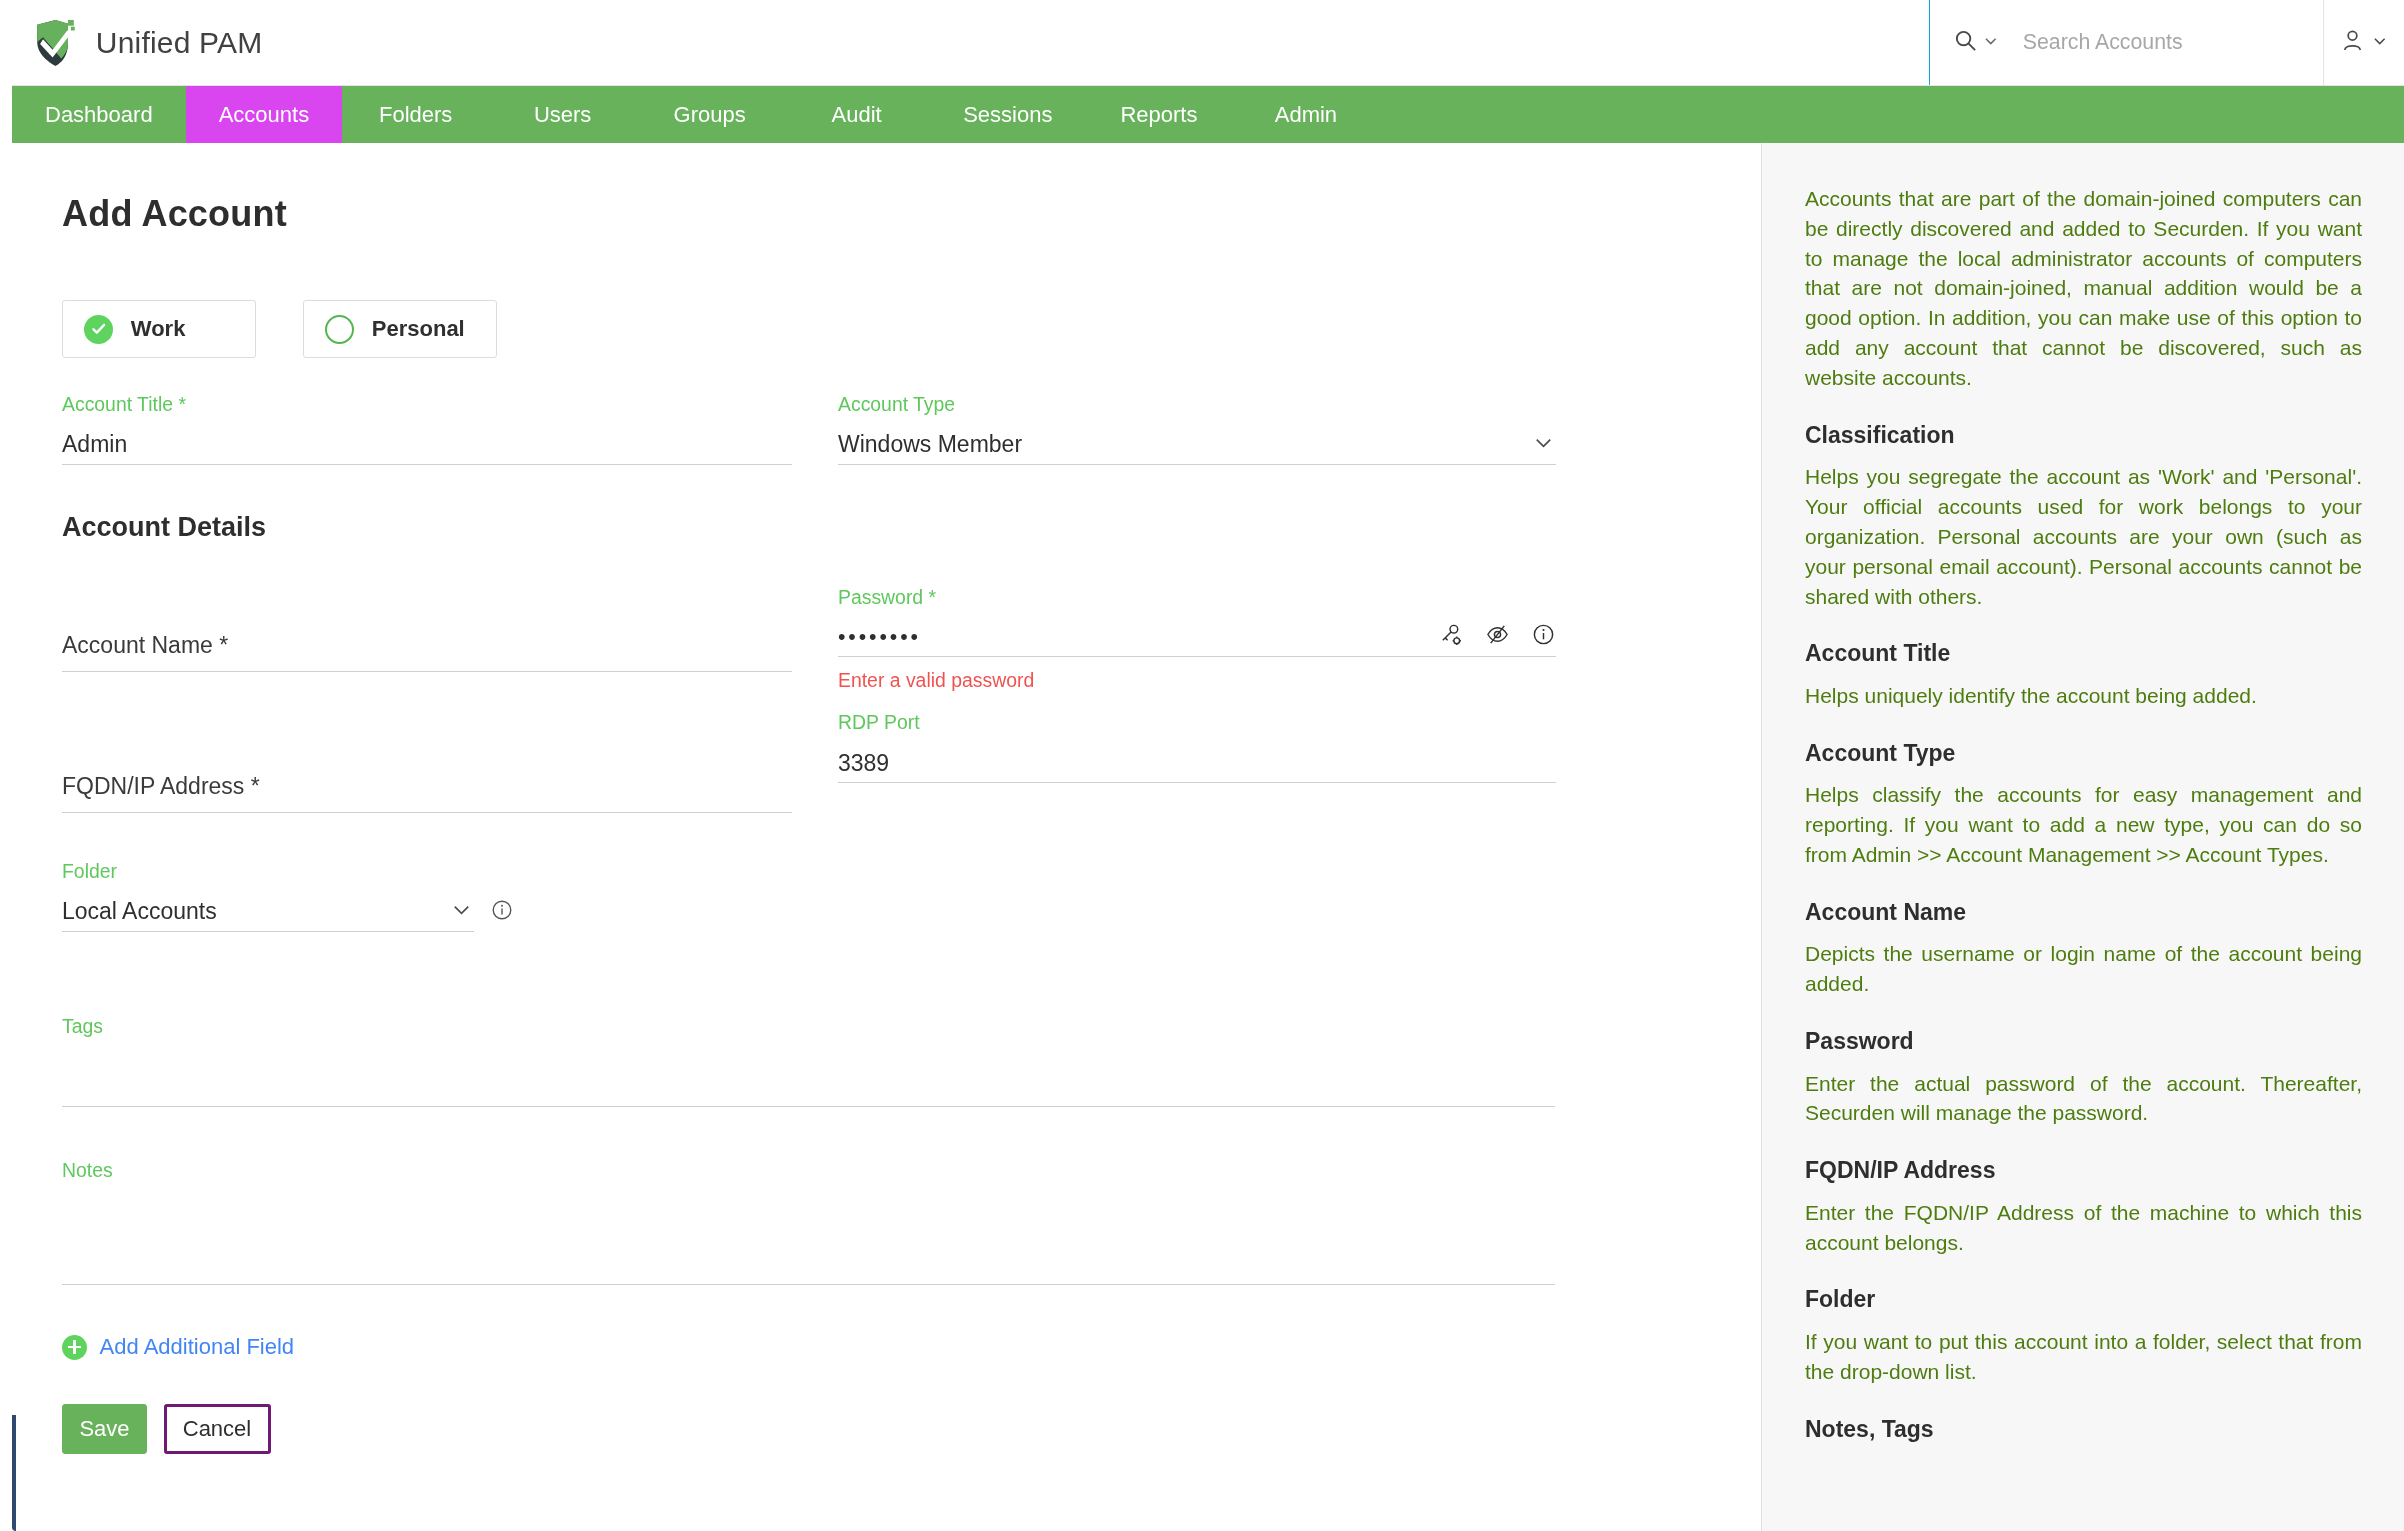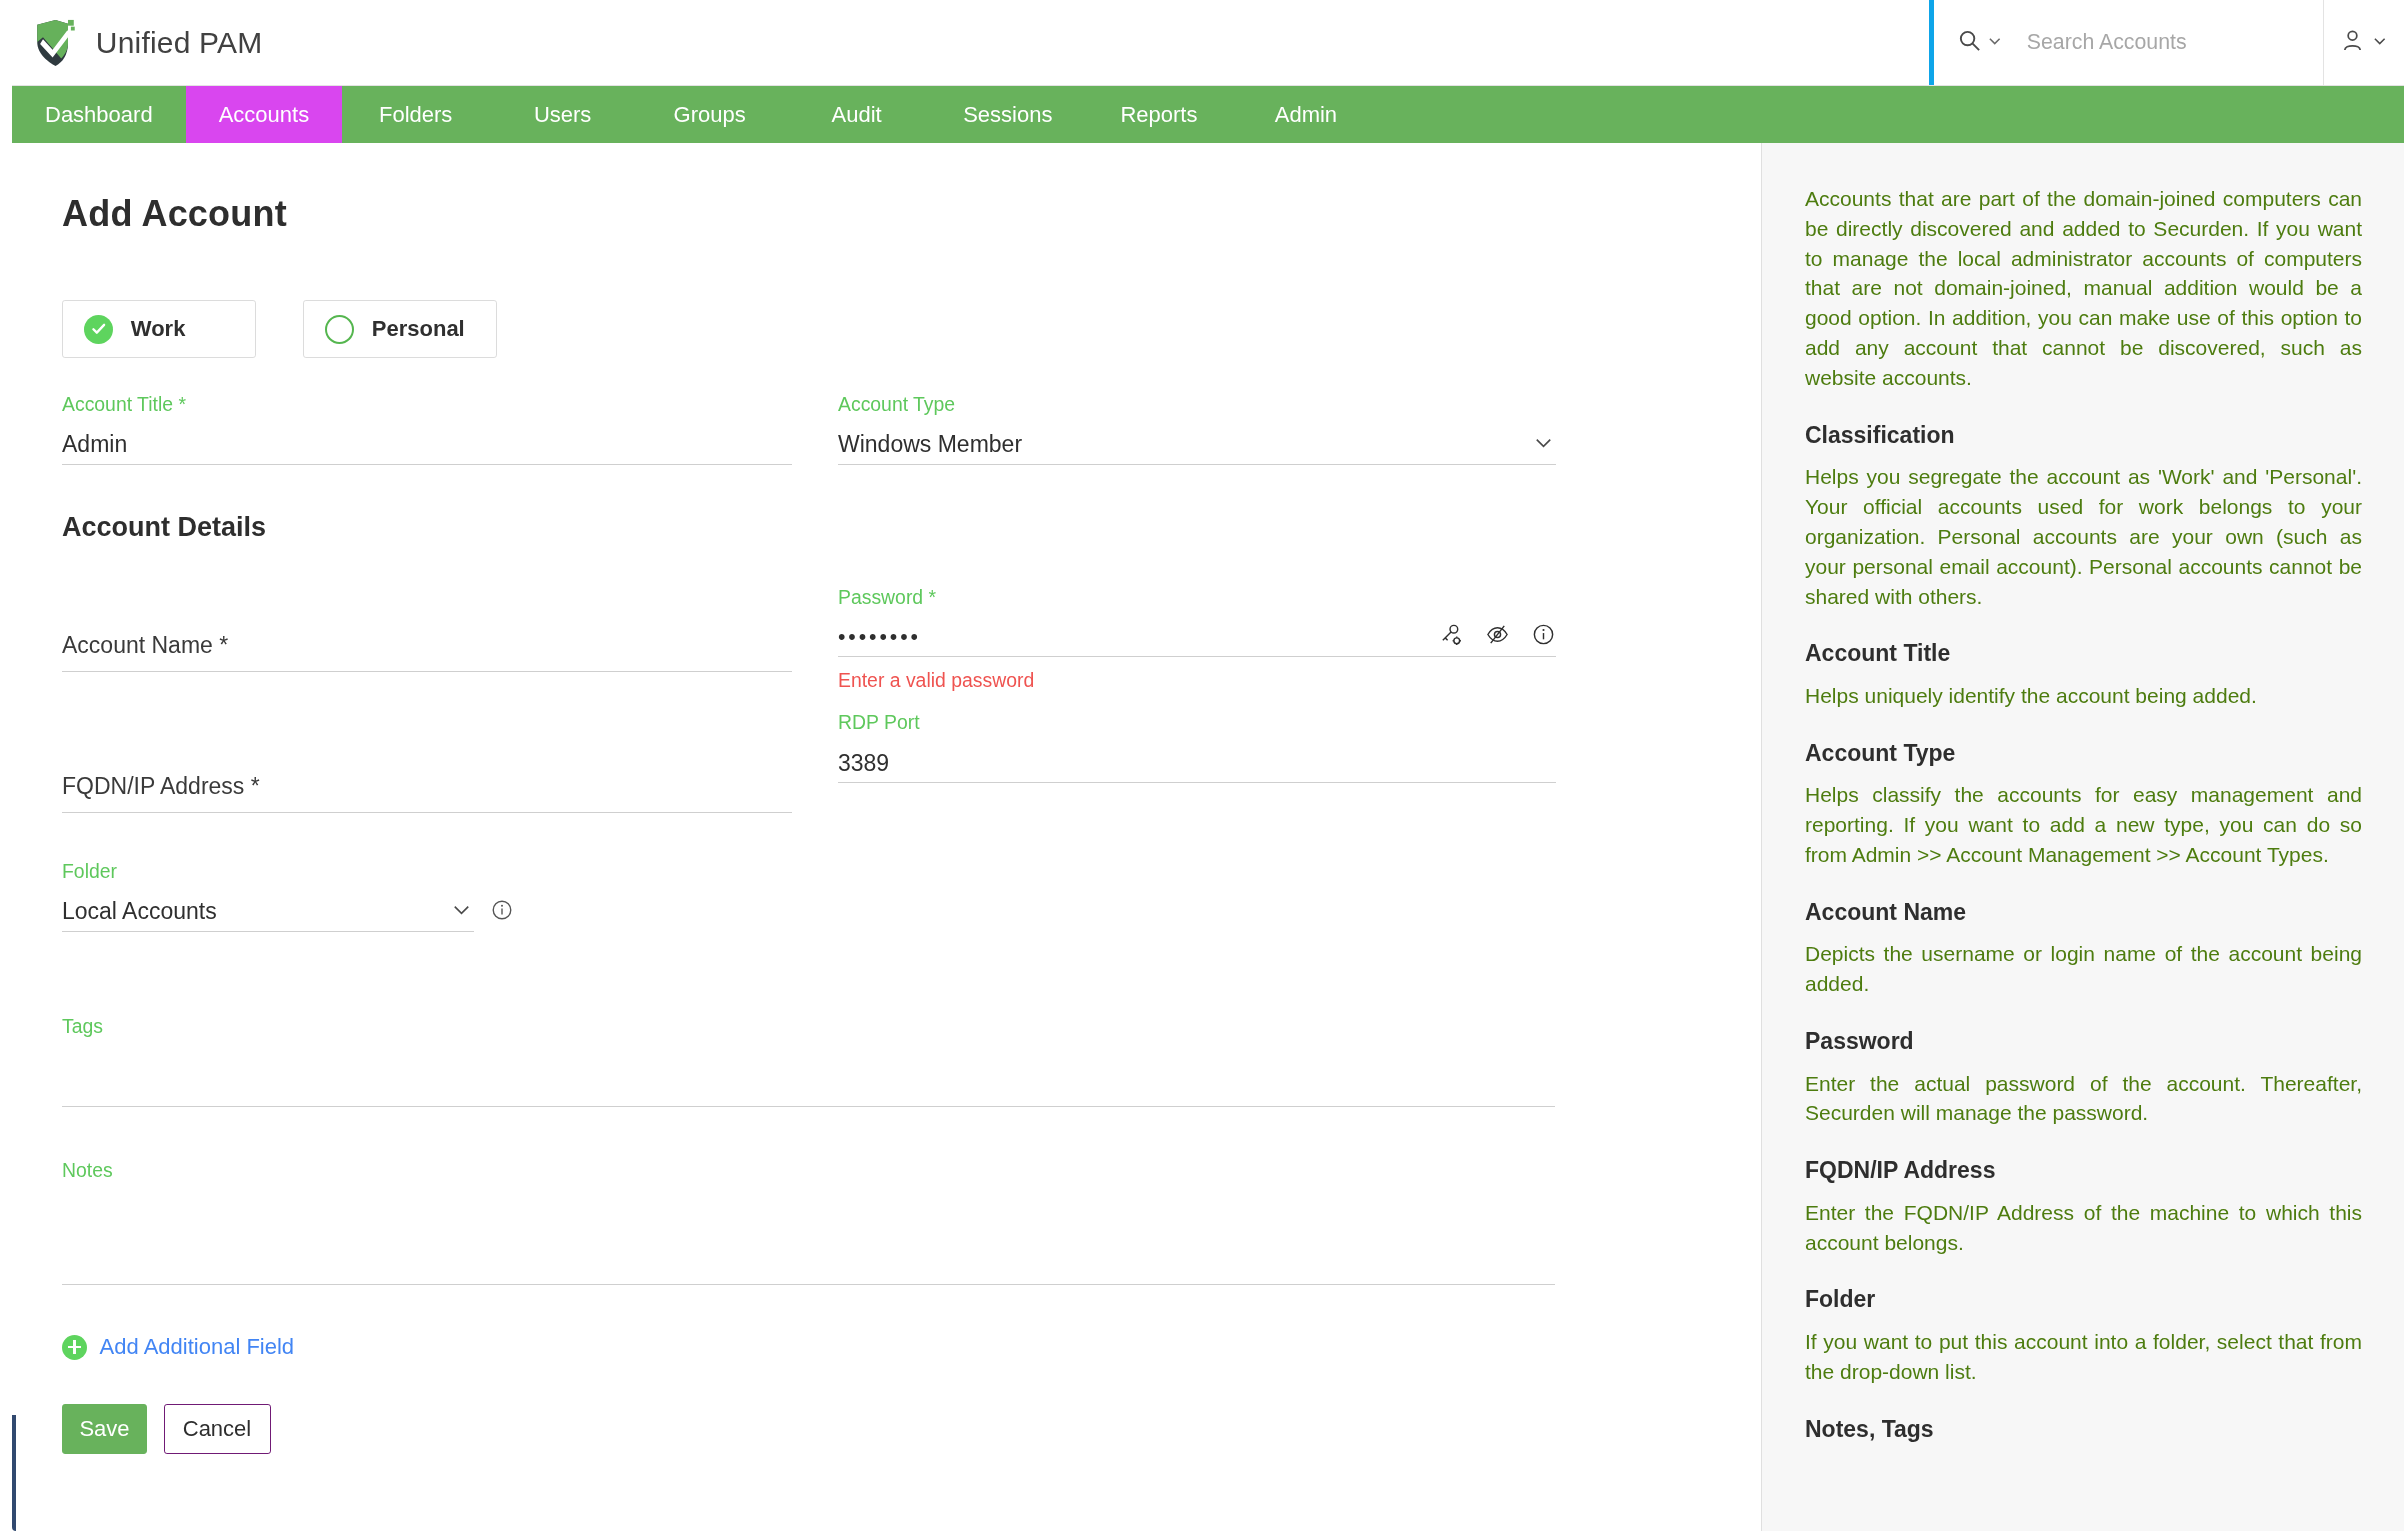--- a/index.html
+++ b/index.html
@@ -41,21 +41,21 @@
     letter-spacing: 0.2px;
   }
   .topbar-right {
     position: absolute;
     right: 0; top: 0; bottom: 0;
     display: flex;
     align-items: stretch;
   }
   .search-box {
     width: 394px;
-    border-left: 5px solid #0ea5e9;
+    border-left: 1px solid #0ea5e9;
     display: flex;
     align-items: center;
     padding-left: 23px;
     gap: 7.8px;
   }
   .search-caret { display:flex; align-items:center; gap:3.9px; }
   .search-input {
     border: none;
     outline: none;
     font-size: 21.3px;
@@ -254,21 +254,21 @@
   .button-row { display: flex; gap: 16.5px; margin-top: 44px; }
   .btn {
     font-size: 22px;
     font-family: "Liberation Sans", sans-serif;
     border-radius: 2.9px;
     cursor: pointer;
     height: 50px;
     display: flex; align-items: center; justify-content: center;
   }
   .btn-save { background: #68b25c; color: #fff; border: 1px solid #68b25c; width: 85px; }
-  .btn-cancel { background: #fff; color: #2e2e2e; border: 1px solid #701a75; width: 107px; }
+  .btn-cancel { background: #fff; color: #2e2e2e; border: 3px solid #701a75; width: 107px; }
 
   
   .help-pane {
     width: 643px;
     flex: none;
     background: #f7f7f7;
     padding: 41px 43px 0 43px;
     overflow: hidden;
   }
   .help-head {

